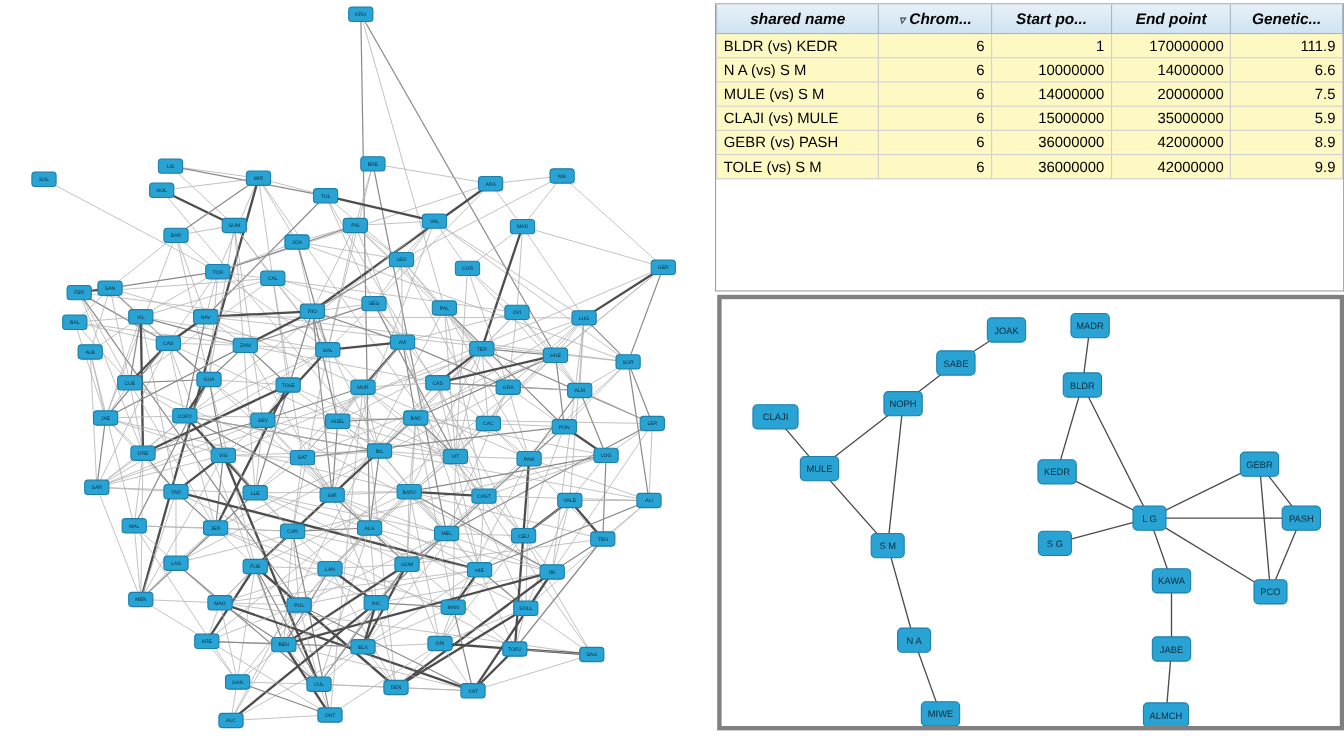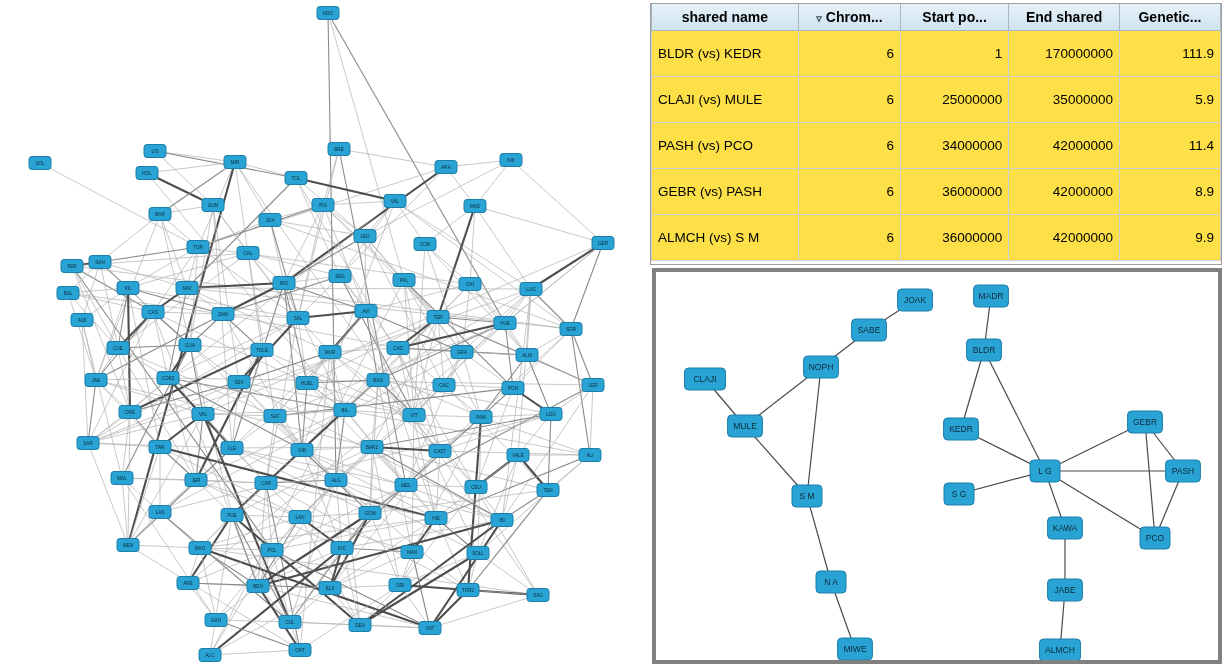--- a/index.html
+++ b/index.html
@@ -58,33 +58,34 @@
     background: #d4e7f3;
     background: linear-gradient(#e6f1f8, #cfe3f1);
     border: 1px solid #a8b6c0;
     border-top: none;
     height: 24px;
     font-weight: bold;
     font-size: 14px;
     padding: 1px 6px;
     text-align: center;
     white-space: nowrap;
+    font-style: italic;
   }
   table.data-table thead th.col-name { width: 148px; }
   table.data-table thead th.col-chrom { width: 100px; }
   table.data-table thead th.col-start { width: 110px; }
   table.data-table thead th.col-end { width: 108px; }
   table.data-table thead th.col-gen { width: 100px; }
   table.data-table tbody td {
     border: 1px solid #cfcfcf;
     border-top: none;
     height: 21px;
-    padding: 12px 6px;
+    padding: 0 6px;
     white-space: nowrap;
-    background: #fde047;
+    background: #fef9c3;
   }
   td.t-left { text-align: left; }
   td.t-right { text-align: right; }
   .filter-glyph {
     display: inline-block;
     margin-right: 4px;
     color: #3c4a53;
     font-size: 11px;
     vertical-align: middle;
   }
@@ -1053,58 +1054,65 @@
           <th class="col-name">
             <span>shared name</span>
           </th>
           <th class="col-chrom">
             <span class="filter-glyph">▿</span><span>Chrom...</span>
           </th>
           <th class="col-start">
             <span>Start po...</span>
           </th>
           <th class="col-end">
-            <span>End shared</span>
+            <span>End point</span>
           </th>
           <th class="col-gen">
             <span>Genetic...</span>
           </th>
         </tr>
       </thead>
       <tbody id="table-body">
           <tr>
             <td class="t-left">BLDR (vs) KEDR</td>
             <td class="t-right">6</td>
             <td class="t-right">1</td>
             <td class="t-right">170000000</td>
             <td class="t-right">111.9</td>
           </tr>
           <tr>
+            <td class="t-left">N A (vs) S M</td>
+            <td class="t-right">6</td>
+            <td class="t-right">10000000</td>
+            <td class="t-right">14000000</td>
+            <td class="t-right">6.6</td>
+          </tr>
+          <tr>
+            <td class="t-left">MULE (vs) S M</td>
+            <td class="t-right">6</td>
+            <td class="t-right">14000000</td>
+            <td class="t-right">20000000</td>
+            <td class="t-right">7.5</td>
+          </tr>
+          <tr>
             <td class="t-left">CLAJI (vs) MULE</td>
             <td class="t-right">6</td>
-            <td class="t-right">25000000</td>
+            <td class="t-right">15000000</td>
             <td class="t-right">35000000</td>
             <td class="t-right">5.9</td>
-          </tr>
-          <tr>
-            <td class="t-left">PASH (vs) PCO</td>
-            <td class="t-right">6</td>
-            <td class="t-right">34000000</td>
-            <td class="t-right">42000000</td>
-            <td class="t-right">11.4</td>
           </tr>
           <tr>
             <td class="t-left">GEBR (vs) PASH</td>
             <td class="t-right">6</td>
             <td class="t-right">36000000</td>
             <td class="t-right">42000000</td>
             <td class="t-right">8.9</td>
           </tr>
           <tr>
-            <td class="t-left">ALMCH (vs) S M</td>
+            <td class="t-left">TOLE (vs) S M</td>
             <td class="t-right">6</td>
             <td class="t-right">36000000</td>
             <td class="t-right">42000000</td>
             <td class="t-right">9.9</td>
           </tr>
         </tbody>
     </table>
   </div>
 
   <div id="sub-network-panel">

